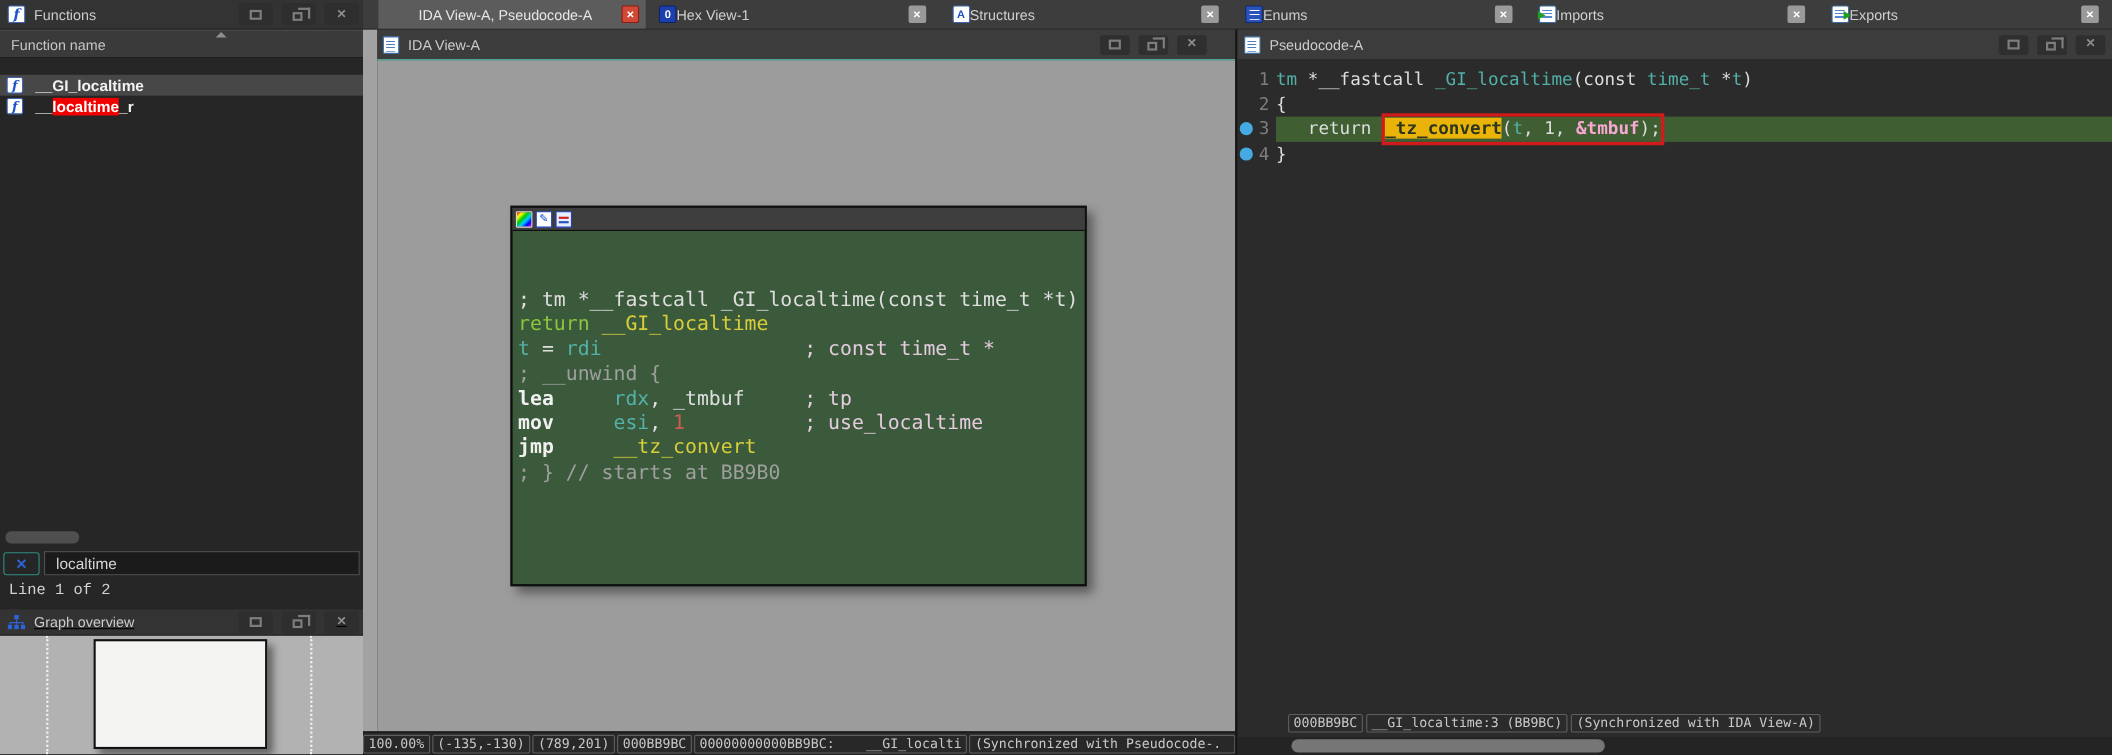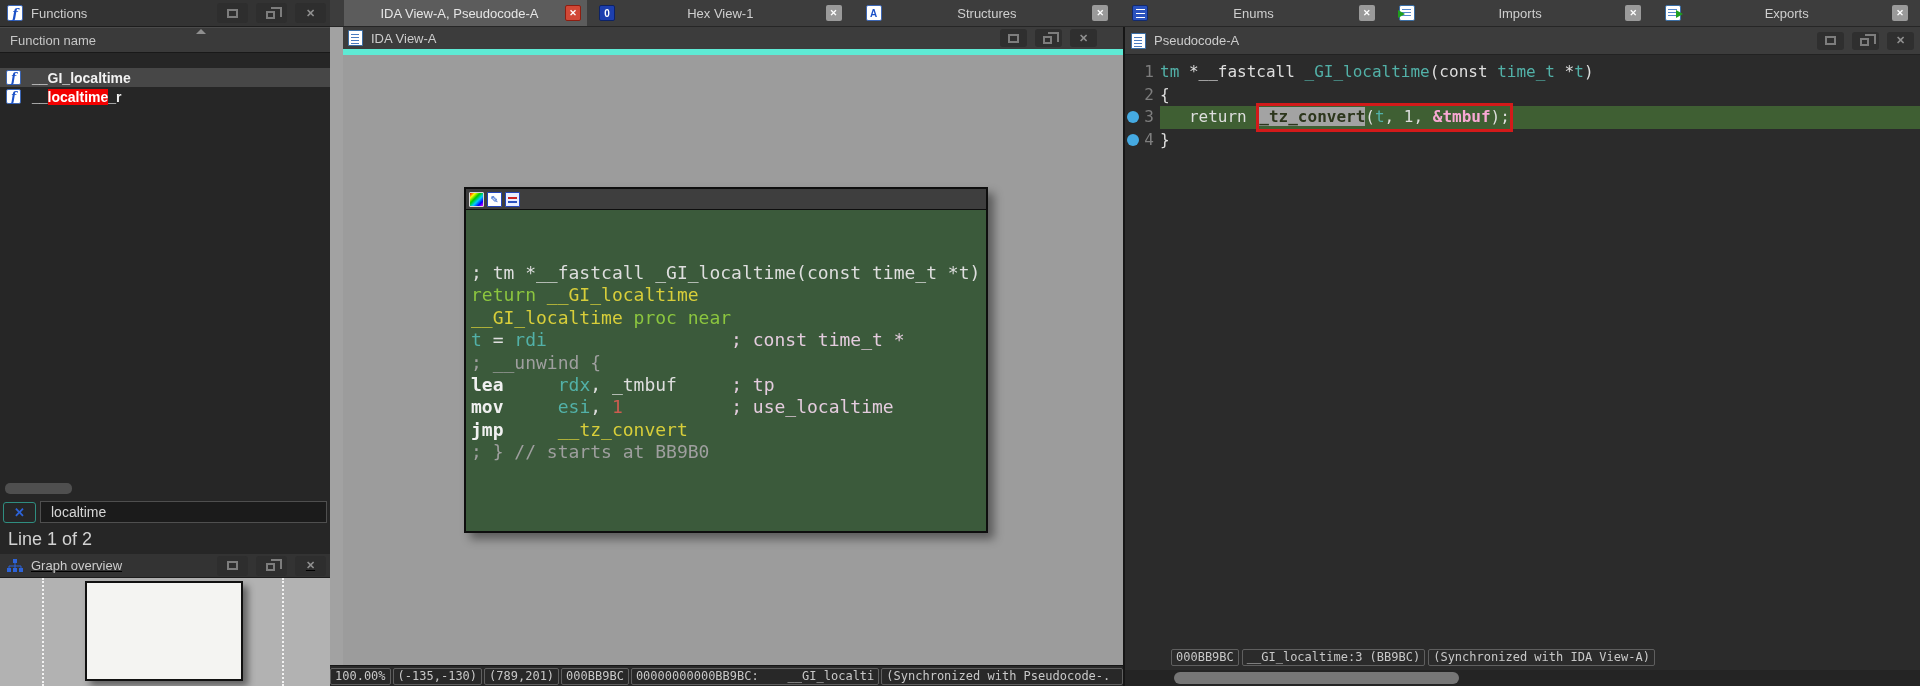--- a/index.html
+++ b/index.html
@@ -43,36 +43,36 @@
   .fn-row .match { background:#f20000; color:#ffffff; }
   .fn-name i { font-style:normal; }
   .hthumb { left:5px; top:483px; width:67px; height:11px; border-radius:5px; background:#4f4f4f; }
   .clear-btn { left:3px; top:502px; width:33px; height:21px; background:#262626;
                border:1px solid #2f8d80; border-radius:3px; display:flex; align-items:center;
                justify-content:center; }
   .clear-btn .blue-x { color:#2d63d8; font-size:13px; font-weight:bold; line-height:1; }
   .search-input { left:40px; top:501px; width:287px; height:22px; background:#1b1b1b;
                   border:1px solid #4f4f4f; color:#d6d6d6; font-size:14px; padding:0 0 0 10px;
                   font-family:"Liberation Sans", sans-serif; outline:none; }
-  .line-status { left:8px; top:529px; color:#d2d2d2; font-size:18px; }
+  .line-status { left:8px; top:529px; color:#d2d2d2; font-size:14px;font-family:Liberation Mono, monospace; }
   .ov-titlebar { left:0; top:554px; width:330px; height:24px;text-decoration:underline; }
   .ov-content { left:0; top:578px; width:330px; height:108px; background:#b2b2b2; }
   .dotline { position:absolute; top:0; width:0; height:108px; border-left:2px dotted #f2f2f2; }
   .viewport-rect { position:absolute; left:85px; top:3px; width:158px; height:100px;
                    background:#f4f4f2; border:2px solid #111111;
                    box-shadow:5px 5px 7px rgba(0,0,0,0.45); }
 
   
   .tabbar { left:330px; top:0; width:1590px; height:27px; background:#3d3d3d;
             border-bottom:1px solid #262626; display:flex; align-items:stretch; padding-left:14px; }
   .tab { display:flex; align-items:center; font-size:13px; color:#cfcfcf; }
   .tab.active { width:243px; background:#5c5c5c; color:#e6e6e6; padding:0 6px 0 10px; }
   .tab.active .tab-label { flex:1; text-align:center; }
   .tab.plain { flex:1; padding:0 12px; }
-  .tab.plain .tab-label { flex:1; text-align:center; }
+  .tab.plain .tab-label { flex:1; text-align:left; }
   .tclose { width:16px; height:16px; border-radius:2px; background:#9a9a9a; color:#ffffff;
             font-size:9px; font-weight:bold; display:flex; align-items:center; justify-content:center; }
   .tclose.red { background:#d14836; border:1px solid #8d1d10; }
   .tabicon { width:16px; height:16px; border-radius:2px; display:inline-flex; align-items:center;
              justify-content:center; font-size:10px; font-weight:bold; }
   .ic-hex { background:#1d3fae; color:#ffffff; border:1px solid #0c2266; }
   .ic-struct { background:#ffffff; color:#1d52c8; border:1px solid #3c66b4; }
   .ic-enum { background:#2a52be; border:1px solid #122a6e; position:relative; }
   .ic-enum::before { content:""; position:absolute; left:3px; top:3px; width:9px; height:9px;
                      background:repeating-linear-gradient(#ffffff 0 1px, transparent 1px 4px); }
@@ -81,21 +81,21 @@
                     background:repeating-linear-gradient(#5588cc 0 1px, transparent 1px 3px); }
   .ic-doc.arrow-in::after, .ic-doc.arrow-out::after {
     content:""; position:absolute; bottom:2px; width:0; height:0;
     border-top:4px solid transparent; border-bottom:4px solid transparent; }
   .ic-doc.arrow-in::after  { left:-2px; border-left:7px solid #1f9e1f; }
   .ic-doc.arrow-out::after { right:-3px; border-left:7px solid #1f9e1f; }
 
   
   .vstrip { left:330px; top:27px; width:13px; height:638px; background:#a2a2a2; }
   .mid-titlebar { left:343px; top:27px; width:780px; height:28px; background:#3c3c3c;
-                  border-bottom:6px solid #5eead4; display:flex; align-items:center;
+                  border-bottom:1px solid #5eead4; display:flex; align-items:center;
                   padding:0 26px 0 5px; color:#cccccc; font-size:13px; }
   .doc-icon { width:15px; height:16px; background:#ffffff; border:1px solid #3a6ea5;
               border-radius:1px; position:relative; margin-right:8px; }
   .doc-icon::before { content:""; position:absolute; left:2px; top:3px; width:8px; height:10px;
                       background:repeating-linear-gradient(#4a7cc0 0 1px, transparent 1px 3px); }
   .mid-content { left:343px; top:55px; width:780px; height:610px; background:#9c9c9c; overflow:hidden; }
 
   .gnode { position:absolute; left:121px; top:132px; width:524px; height:346px;
            border:2px solid #0e0e0e; background:#3b5a3b; box-shadow:6px 6px 9px rgba(0,0,0,0.42); }
   .gnode-header { height:21px; background:#3e3e3e; border-bottom:1px solid #0e0e0e;
@@ -146,21 +146,21 @@
   
   .c-w  { color:#dedede; }
   .c-wb { color:#f9a8d4; font-weight:bold; }
   .c-m  { color:#f0f0f0; font-weight:bold; }
   .c-gr { color:#8cc63f; }
   .c-ye { color:#d8ce3a; }
   .c-te { color:#52b1a8; }
   .c-re { color:#cd5c50; }
   .c-pi { color:#e4ccde; }
   .c-gy { color:#9f9f9f; }
-  .c-olv{ background:#a3a3a3; color:#2c361c; font-weight:bold; }
+  .c-olv{ background:#eab308; color:#2c361c; font-weight:bold; }
 </style>
 </head>
 <body>
 
 <div id="app">
 
   <div class="abs panel-left">
     <div class="titlebar">
       <span class="f-icon">
           <span>f</span>
@@ -299,21 +299,20 @@
   <div class="abs mid-content">
     <div class="gnode">
       <div class="gnode-header">
         <span class="nicon rainbow"></span>
         <span class="nicon pencil">✎</span>
         <span class="nicon chart"></span>
       </div>
       <div class="gnode-body">
         <div class="asm-line"><span class="c-w">; tm *__fastcall _GI_localtime(const time_t *t)</span></div>
         <div class="asm-line"><span class="c-gr">return </span><span class="c-ye">__GI_localtime</span></div>
-        <div class="asm-line"><span class="c-ye">__GI_localtime</span><span class="c-gr"> proc near</span></div>
         <div class="asm-line"><span class="c-te">t</span><span class="c-w"> = </span><span class="c-te">rdi</span><span class="c-w">                 </span><span class="c-pi">; const time_t *</span></div>
         <div class="asm-line"><span class="c-gy">; __unwind {</span></div>
         <div class="asm-line"><span class="c-m">lea</span><span class="c-w">     </span><span class="c-te">rdx</span><span class="c-w">, </span><span class="c-w">_tmbuf</span><span class="c-w">     </span><span class="c-pi">; tp</span></div>
         <div class="asm-line"><span class="c-m">mov</span><span class="c-w">     </span><span class="c-te">esi</span><span class="c-w">, </span><span class="c-re">1</span><span class="c-w">          </span><span class="c-pi">; use_localtime</span></div>
         <div class="asm-line"><span class="c-m">jmp</span><span class="c-w">     </span><span class="c-ye">__tz_convert</span></div>
         <div class="asm-line"><span class="c-gy">; } // starts at BB9B0</span></div>
       </div>
     </div>
   </div>
 

